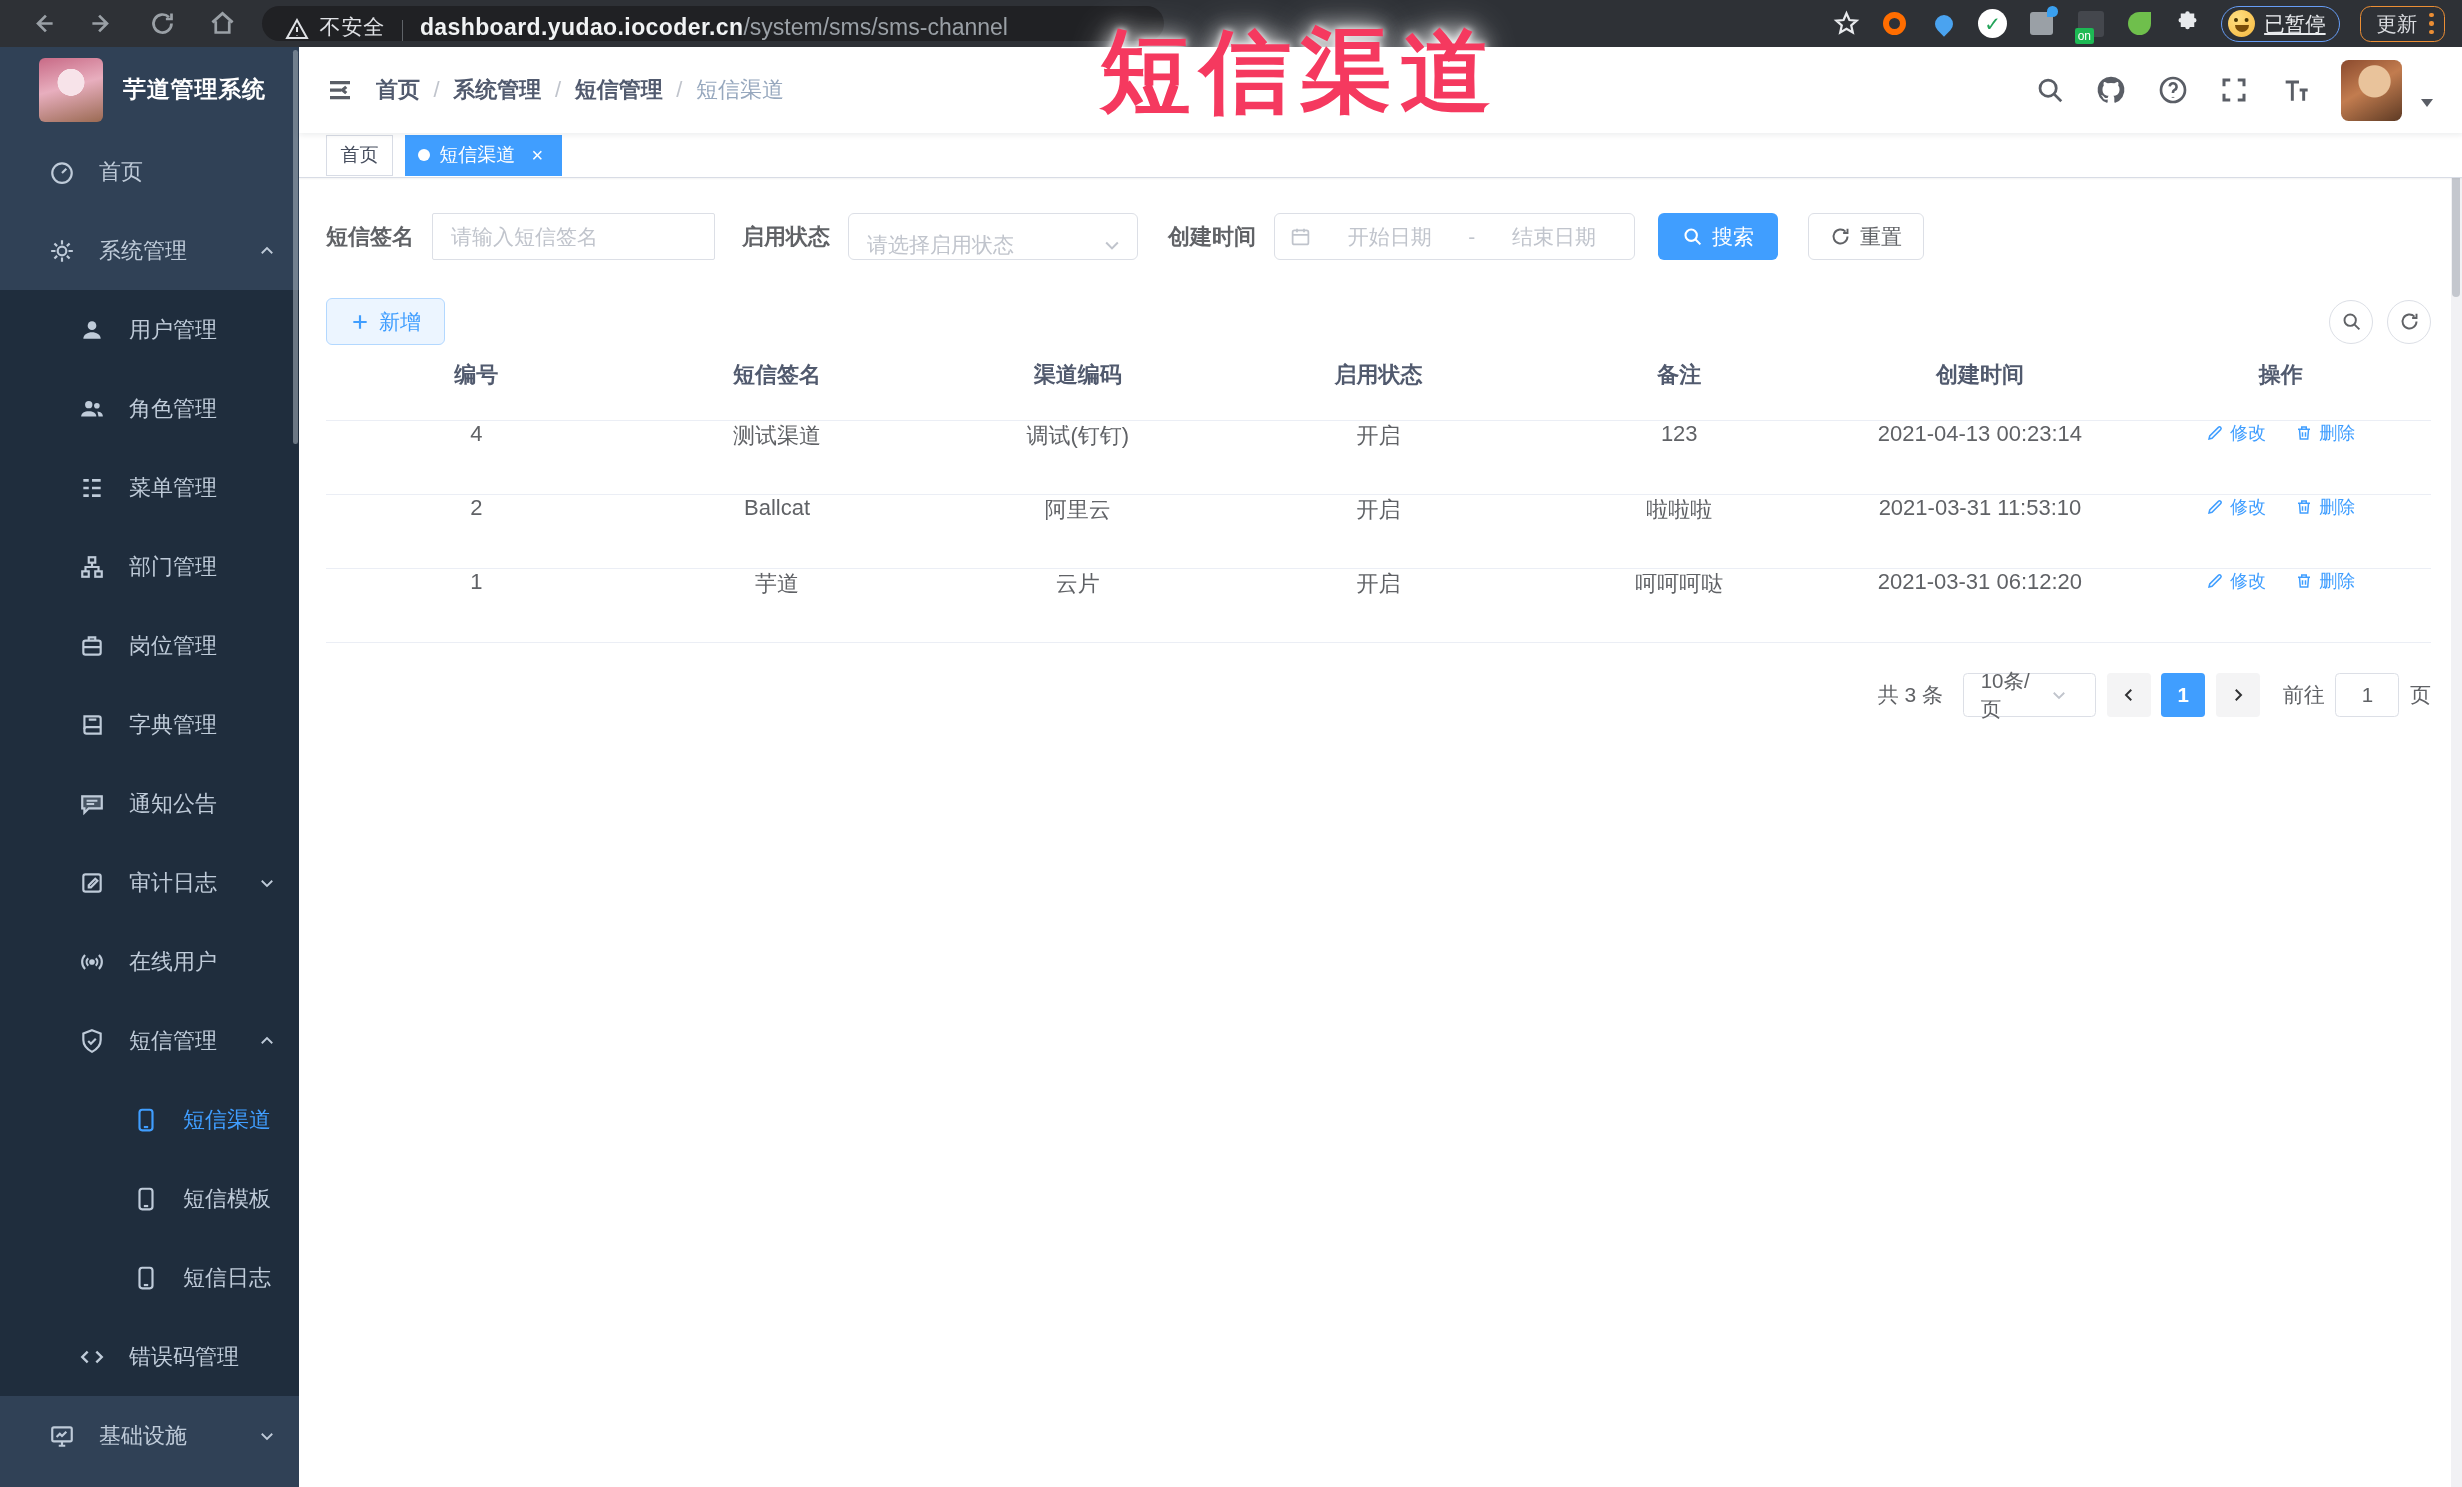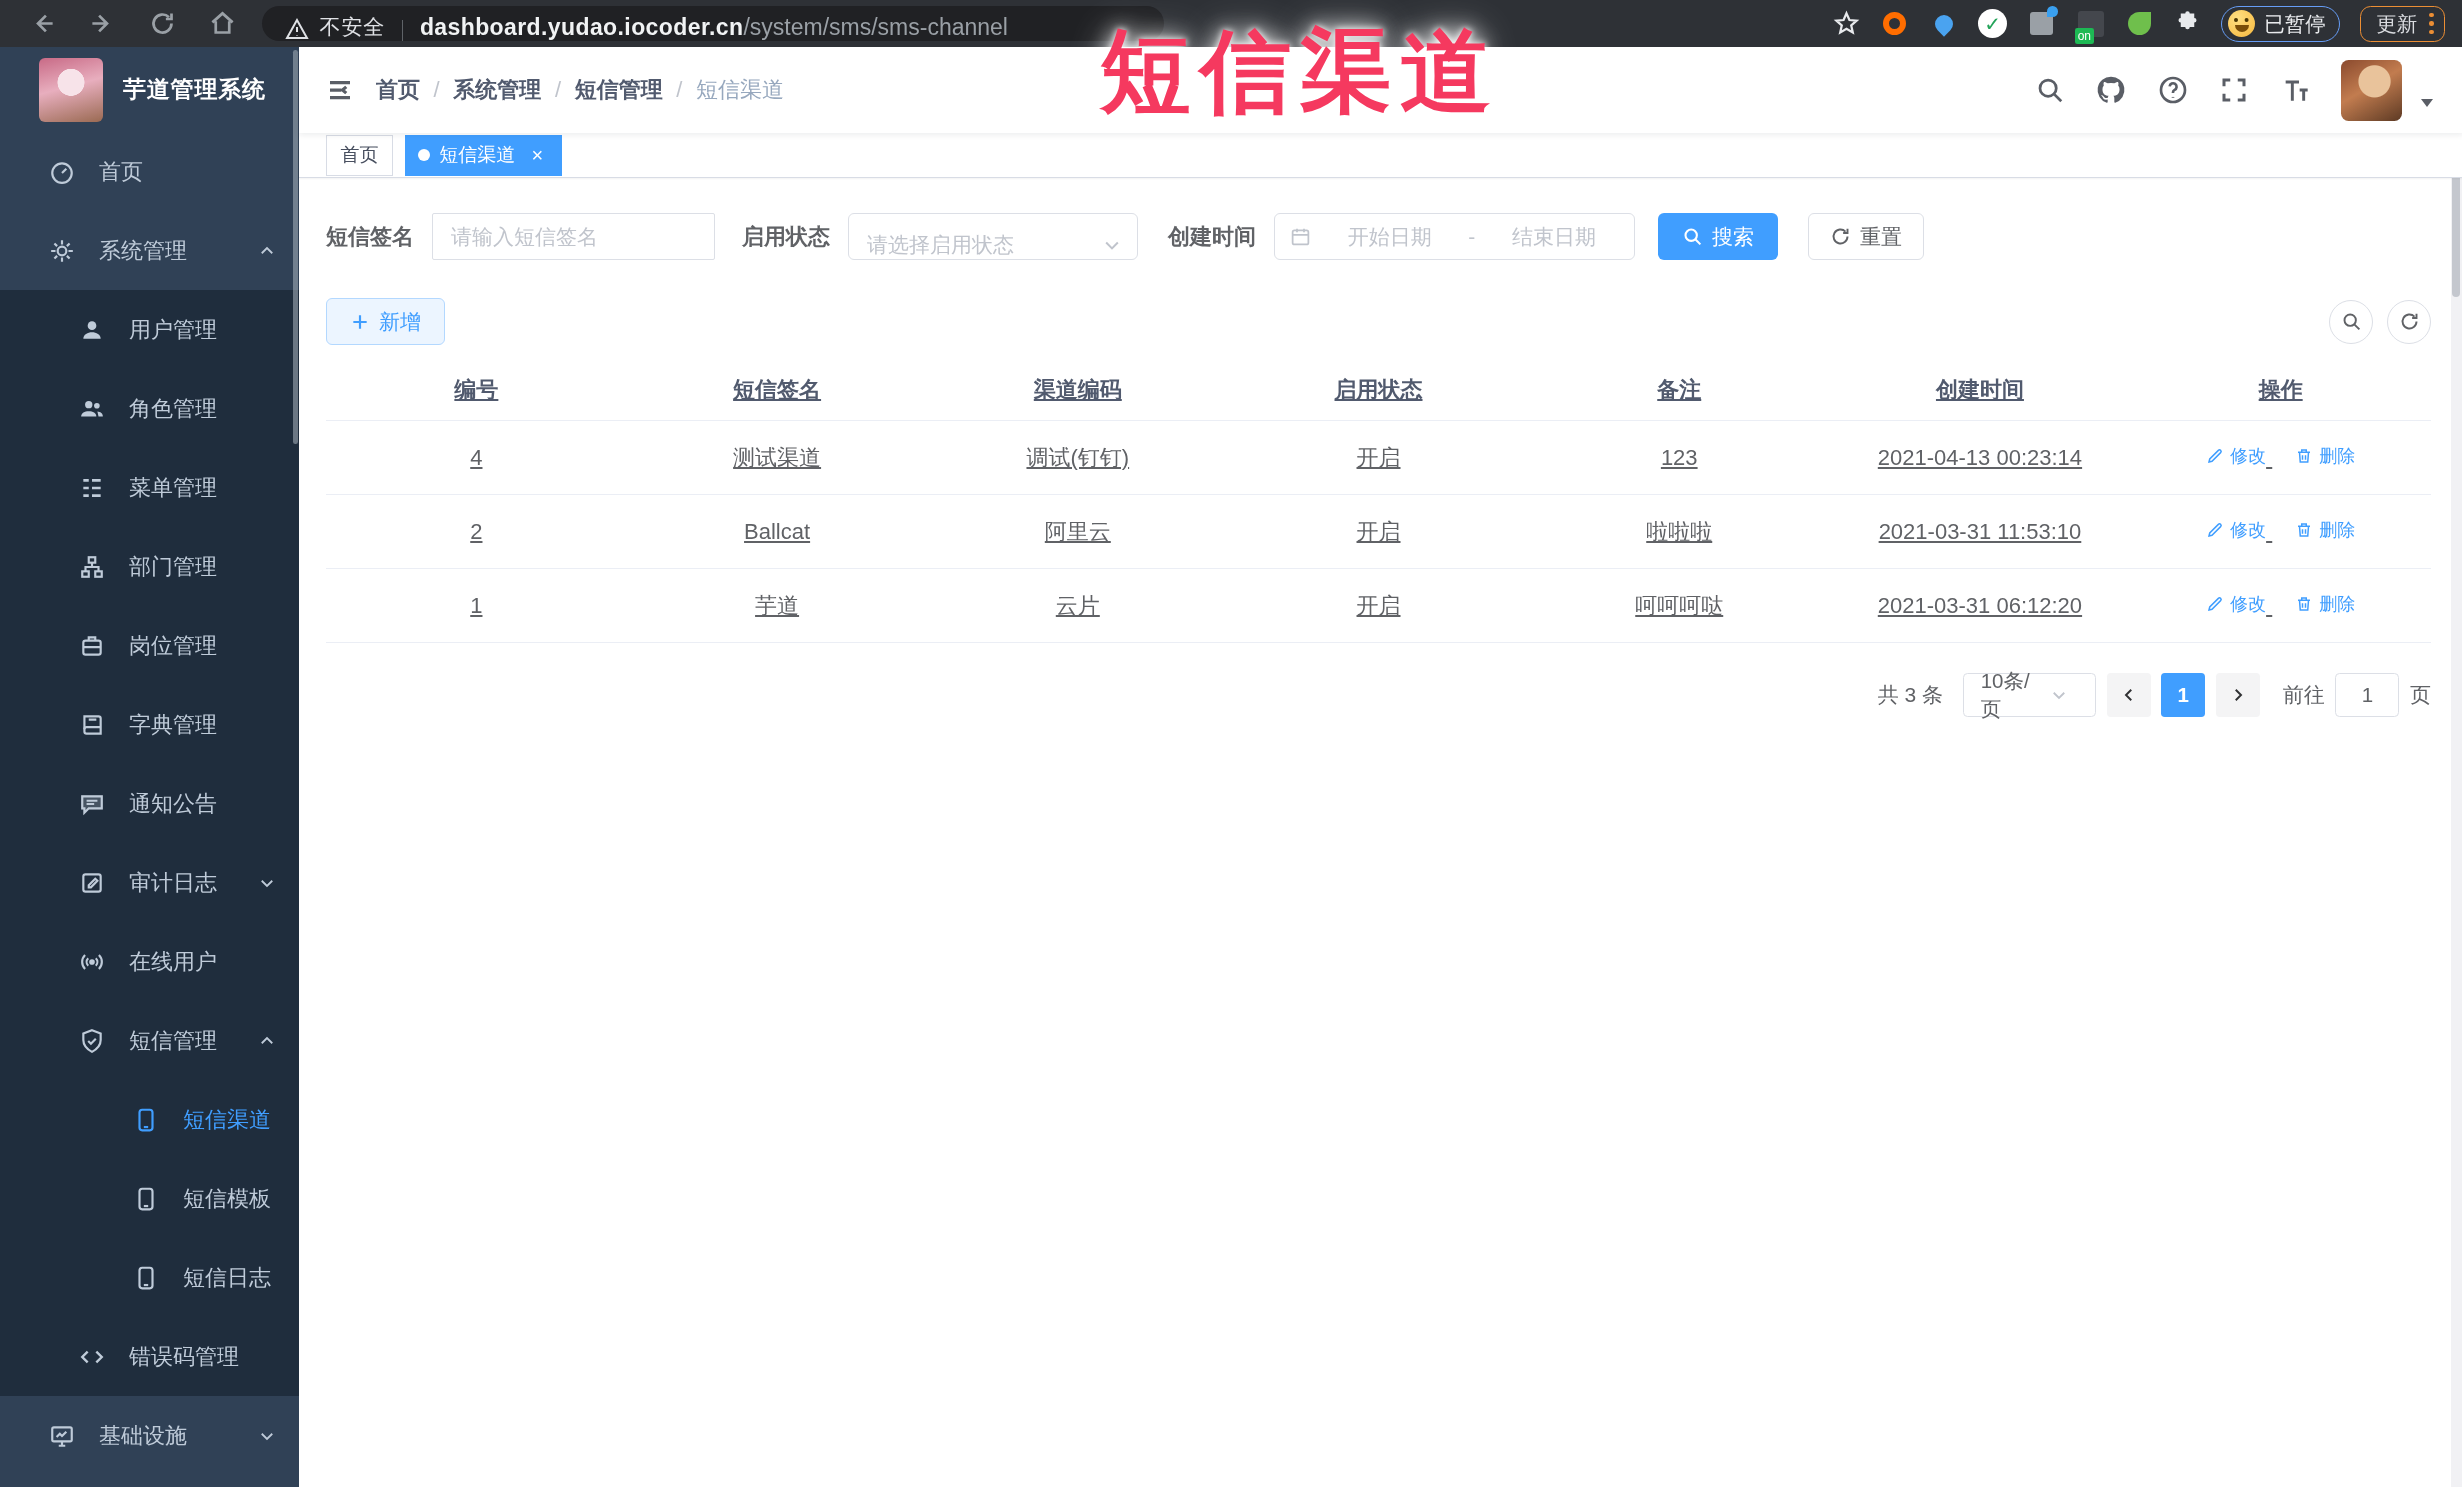--- a/index.html
+++ b/index.html
@@ -24,21 +24,21 @@
   .mixer { width:23px; height:23px; background:#9aa0a6; border-radius:3px; position:relative; }
   .mixer::after { content:""; position:absolute; right:-4.5px; top:-6px; width:10.6px; height:10.6px; background:#3aa0f0; border-radius:50% 50% 50% 0; }
   .onbadge { width:26px; height:26px; background:#44474d; border-radius:3px; position:relative; }
   .onbadge::after { content:"on"; position:absolute; left:-3px; bottom:-7.6px; background:#1db954; color:#fff; font-size:12px; line-height:1; padding:2.3px 3px; border-radius:2.3px; }
   .sprout { width:23px; height:23px; background:#6fbf4c; border-radius:50% 0 50% 50%; }
   .puzzle { color:#e8eaed; }
   .paused-pill { height:36px; border:1.5px solid #669df6; border-radius:20px; display:flex; align-items:center; gap:9px; padding:0 13.6px 0 6px; }
   .emoji-face { width:27px; height:27px; border-radius:50%; background:radial-gradient(circle at 35% 30%,#ffe082,#f6b73c); position:relative; }
   .emoji-face::before { content:""; position:absolute; left:6px; top:8.3px; width:3.8px; height:3.8px; border-radius:50%; background:#4d3803; box-shadow:10.6px 0 0 #4d3803; }
   .emoji-face::after { content:""; position:absolute; left:6.8px; bottom:5.3px; width:13.6px; height:6.8px; border-radius:0 0 13.6px 13.6px; background:#7a4e08; }
-  .paused-pill span { font-size:20.5px; color:#e8eaed; }
+  .paused-pill span { font-size:20.5px; color:#e8eaed;text-decoration:underline; }
   .update-pill { height:36px; border:1.5px solid #ec8e34; border-radius:10.6px; display:flex; align-items:center; gap:12px; padding:0 10.6px 0 15px; }
   .update-pill span { font-size:20.5px; color:#dadce0; }
   .kebab { display:flex; flex-direction:column; gap:3.8px; }
   .kebab i { width:4.5px; height:4.5px; border-radius:50%; background:#ec8e34; }
 
   
   .overlay-title { position:absolute; left:1100px; top:10.6px; z-index:60; font-size:91px; font-weight:800; letter-spacing:9px; color:#f5395f;
       text-shadow:0 0 7.6px #ffffff, 0 0 20px rgba(255,255,255,.95), 0 0 35px rgba(255,255,255,.8); pointer-events:none; }
 
   
@@ -96,21 +96,21 @@
   .btn-plain { background:#fff; border-color:#dcdfe6; color:#606266; padding:0 21px;justify-content:space-between; }
   .btn-soft { background:#ecf5ff; border-color:#b3d8ff; color:#409EFF; padding:0 23px; }
   .gap36 { width:27px; } .gap40 { width:30px; } .gap30 { width:23px; }
 
   .action-row { margin-top:38px; display:flex; align-items:center; }
   .circle-btns { margin-left:auto; display:flex; gap:13.6px; }
   .cbtn { width:44px; height:44px; border-radius:50%; border:0.8px solid #dcdfe6; background:#fff; color:#606266; display:flex; align-items:center; justify-content:center; cursor:pointer; }
 
   
   .table { margin-top:15px; width:100%; font-size:22px; }
-  .t-row { display:flex; border-bottom:0.8px solid #ebeef5; align-items:center;text-decoration:underline; }
+  .t-row { display:flex; border-bottom:0.8px solid #ebeef5; align-items:flex-start; }
   .t-head { color:#515a6e; font-weight:bold; height:61px; }
   .t-cell { flex:1; text-align:center; padding:0 7.6px; }
   .t-body .t-row { height:74px; color:#606266; }
   .op-link { color:#409EFF; font-size:18px; display:inline-flex; align-items:center; gap:6px; cursor:pointer; }
   .op-link + .op-link { margin-left:23px; }
 
   
   .pager { margin-top:30px; display:flex; align-items:center; justify-content:flex-end; font-size:21px; color:#606266; }
   .pg-total { margin-right:20px; }
   .pg-size { width:133px; height:44px; border:0.8px solid #dcdfe6; border-radius:4.5px; display:flex; align-items:center; padding:0 10.6px 0 16.7px; color:#606266; cursor:pointer; }

